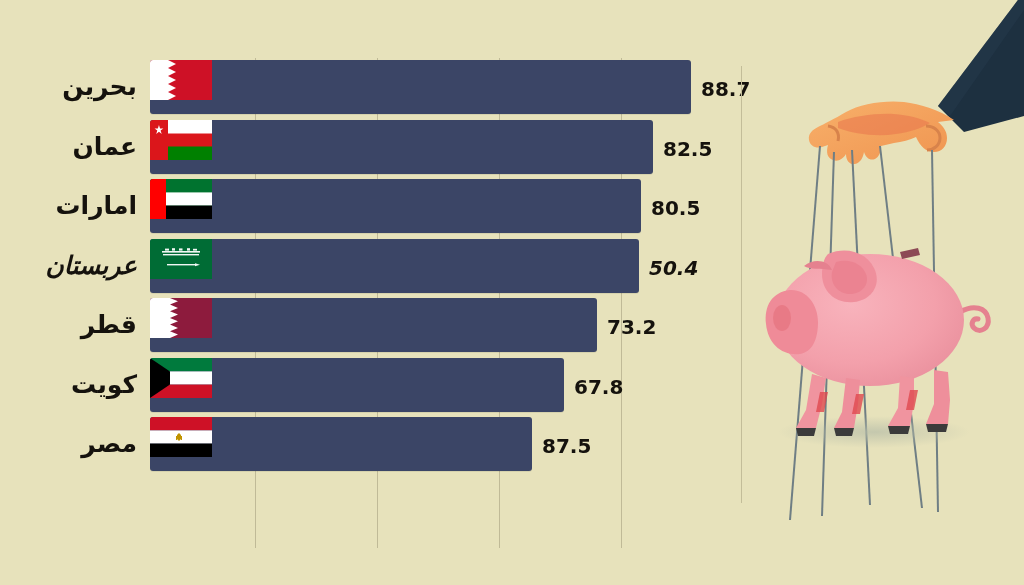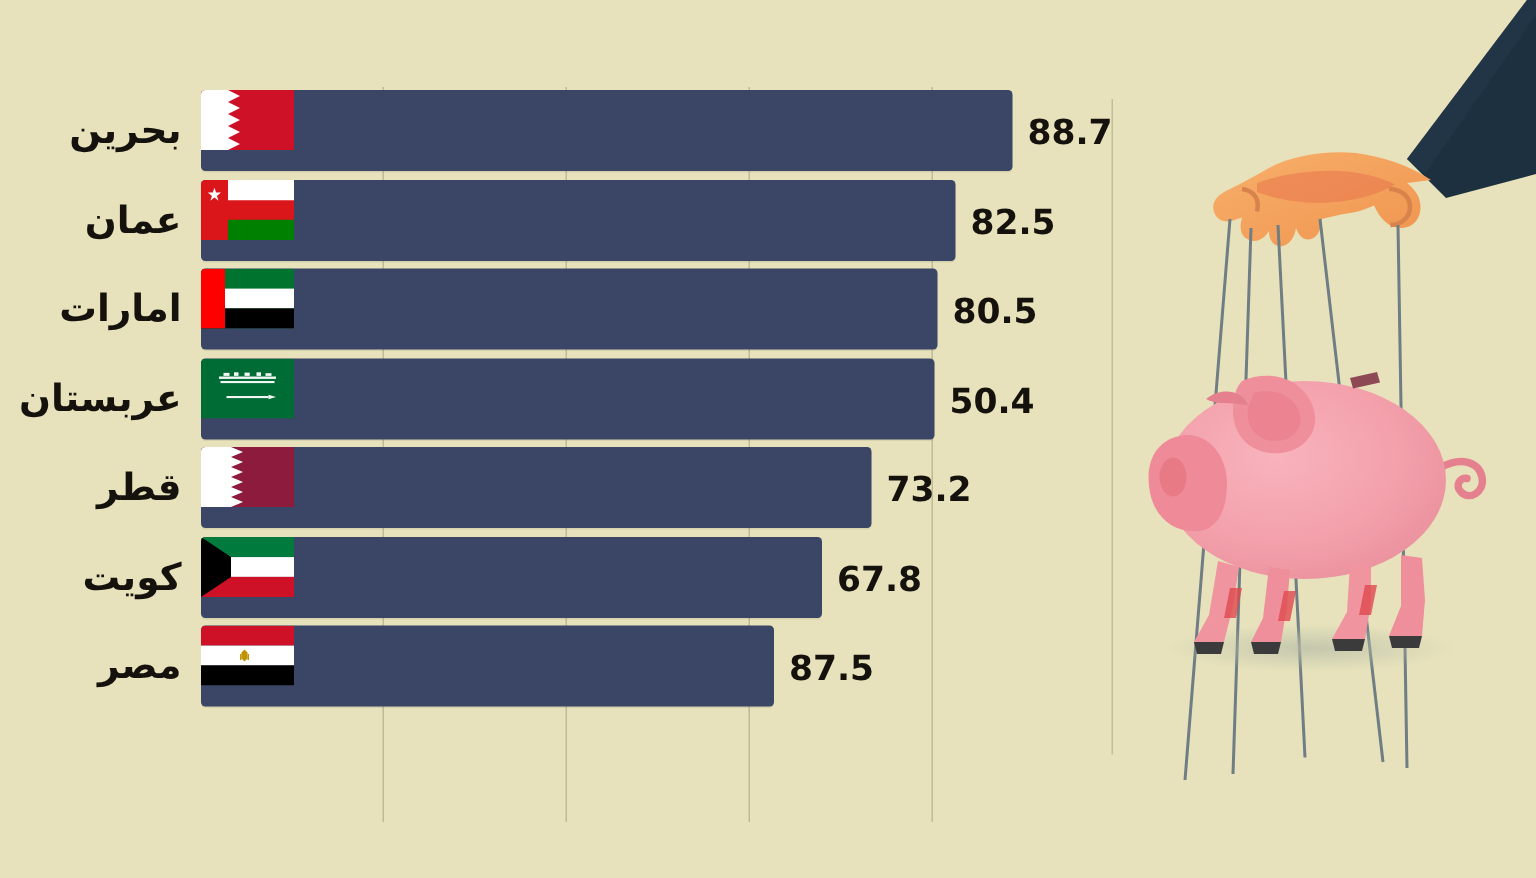--- a/index.html
+++ b/index.html
@@ -37,21 +37,21 @@
     left:741px;top:66px;
     width:1px;height:437px;
     background:#c3bd99;
   }
 
   .rows{
     position:absolute;left:0;top:0;width:742px;height:585px;
   }
   .row{
     position:absolute;
-    left:0;
+    left:16px;
     height:44px;
     width:742px;
   }
   .row-label{
     position:absolute;
     right:613px;           
     top:0;
     width:120px;
     height:54px;
     line-height:54px;
@@ -78,21 +78,21 @@
   .bar.navy{background:#3b4566;}
   .bar.red{background:#cc2229;}
   .flag{
     position:absolute;left:0;top:0;
     width:62px;height:54px;
     overflow:hidden;
   }
   .value{
     position:absolute;
     top:0;height:54px;line-height:58px;
-    font-size:23px;font-weight:bold;color:#15120d;
+    font-size:20px;font-weight:bold;color:#15120d;
     white-space:nowrap;
     text-align:right;
   }
 
   
   .fl{position:absolute;inset:0;}
 
   
   .illustration{
     position:absolute;
@@ -156,21 +156,21 @@
       <rect width="62" height="40" fill="#00732f"></rect>
       <rect y="13.4" width="62" height="13.2" fill="#fff"></rect>
       <rect y="26.6" width="62" height="13.4" fill="#000"></rect>
       <rect width="16" height="40" fill="#ff0000"></rect>
     </svg>
               </span>
             </div>
           </div>
           <div class="value" style="left:635px">80.5</div>
         </div>
-        <div class="row" style="top: 238.5px;">
+        <div class="row" style="top: 238.5px; font-style: italic;">
           <div class="row-label">عربستان</div>
           <div class="bar-wrap" style="width:489px">
             <div class="bar navy">
               <span class="flag">
                 <svg class="fl" viewBox="0 0 62 40" preserveAspectRatio="none">
       <rect width="62" height="40" fill="#006c35"></rect>
       <g fill="#fff" opacity=".95">
         <rect x="12" y="12" width="38" height="1.6"></rect>
         <rect x="13" y="15" width="36" height="1.4"></rect>
         <rect x="15" y="9.6" width="4" height="2"></rect>

